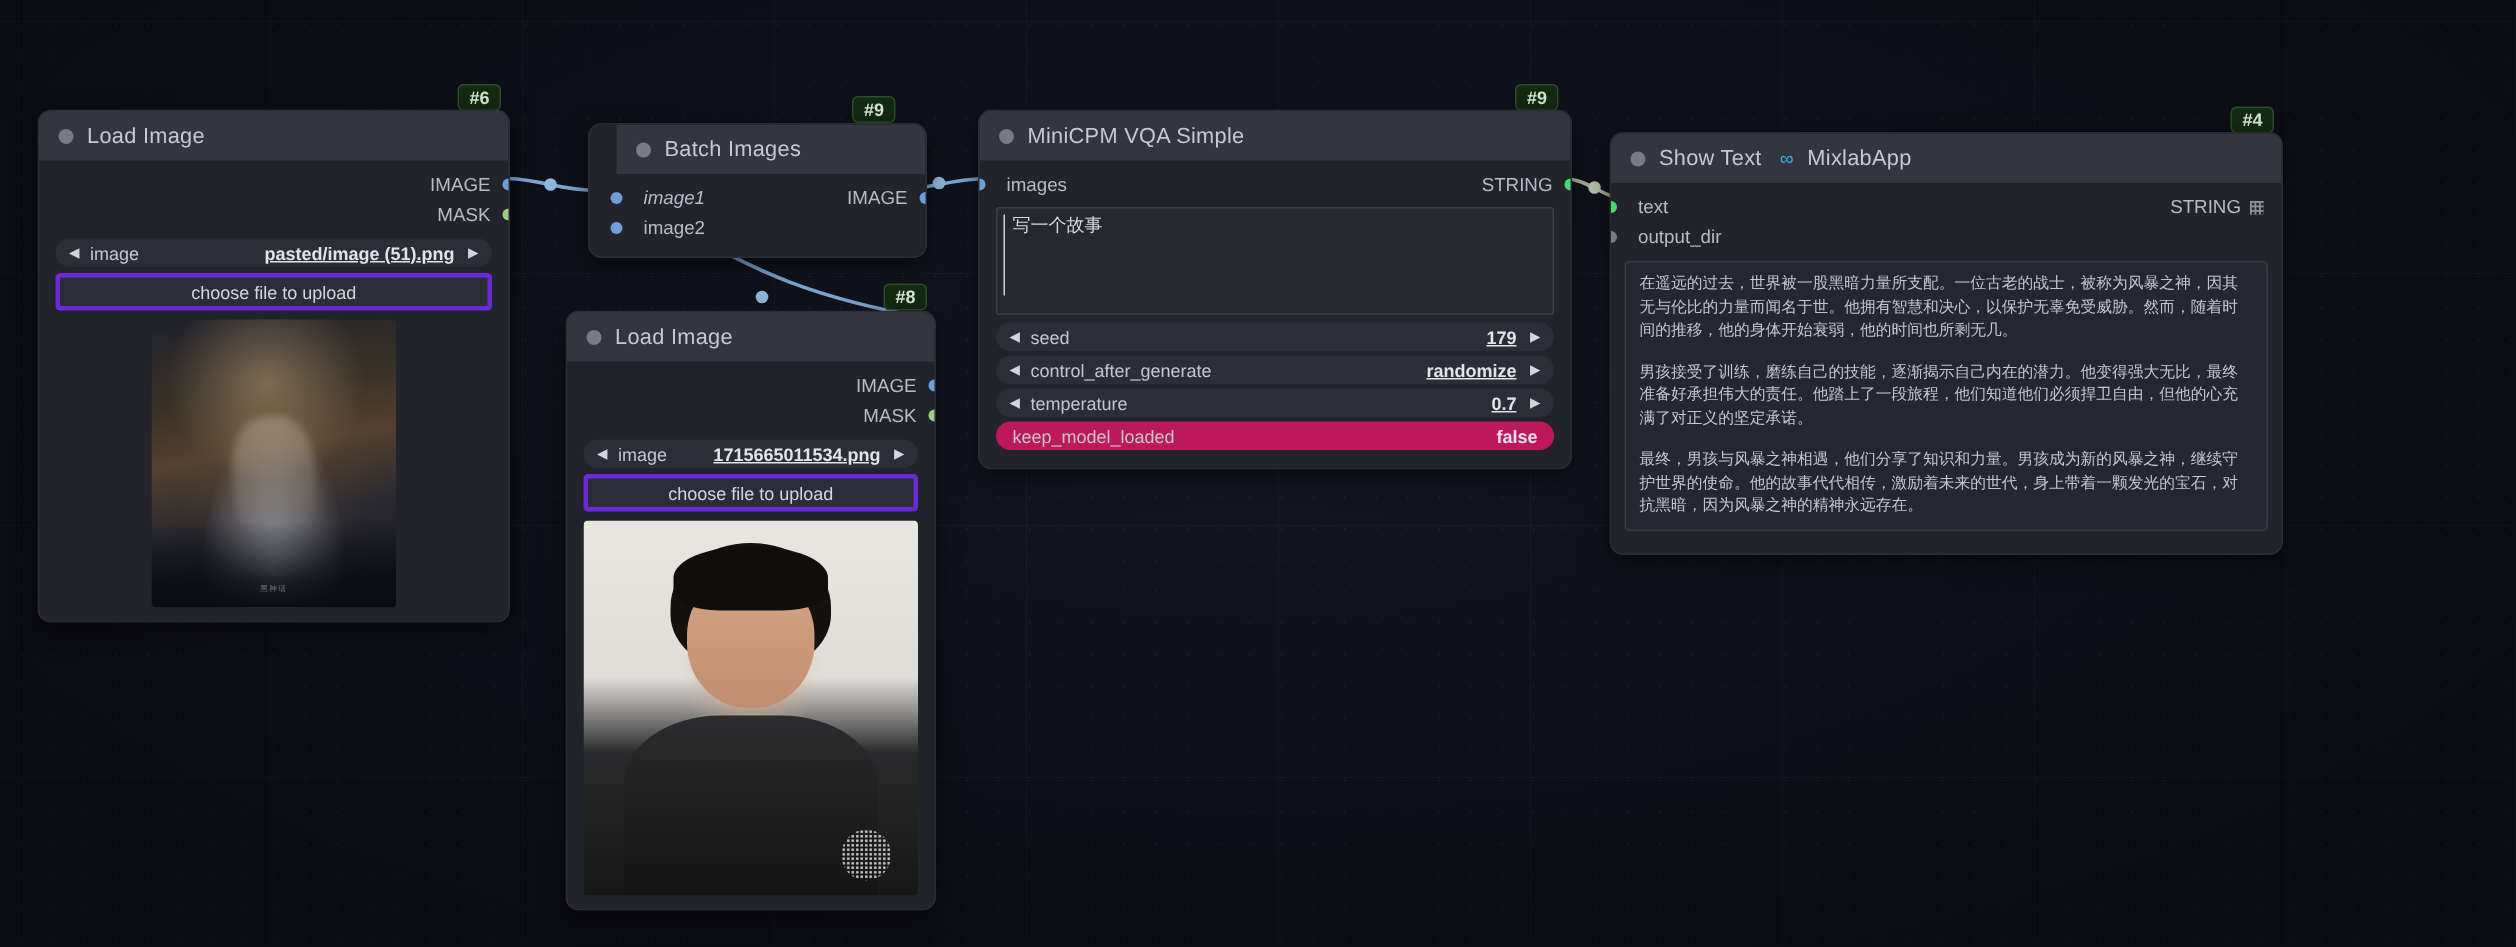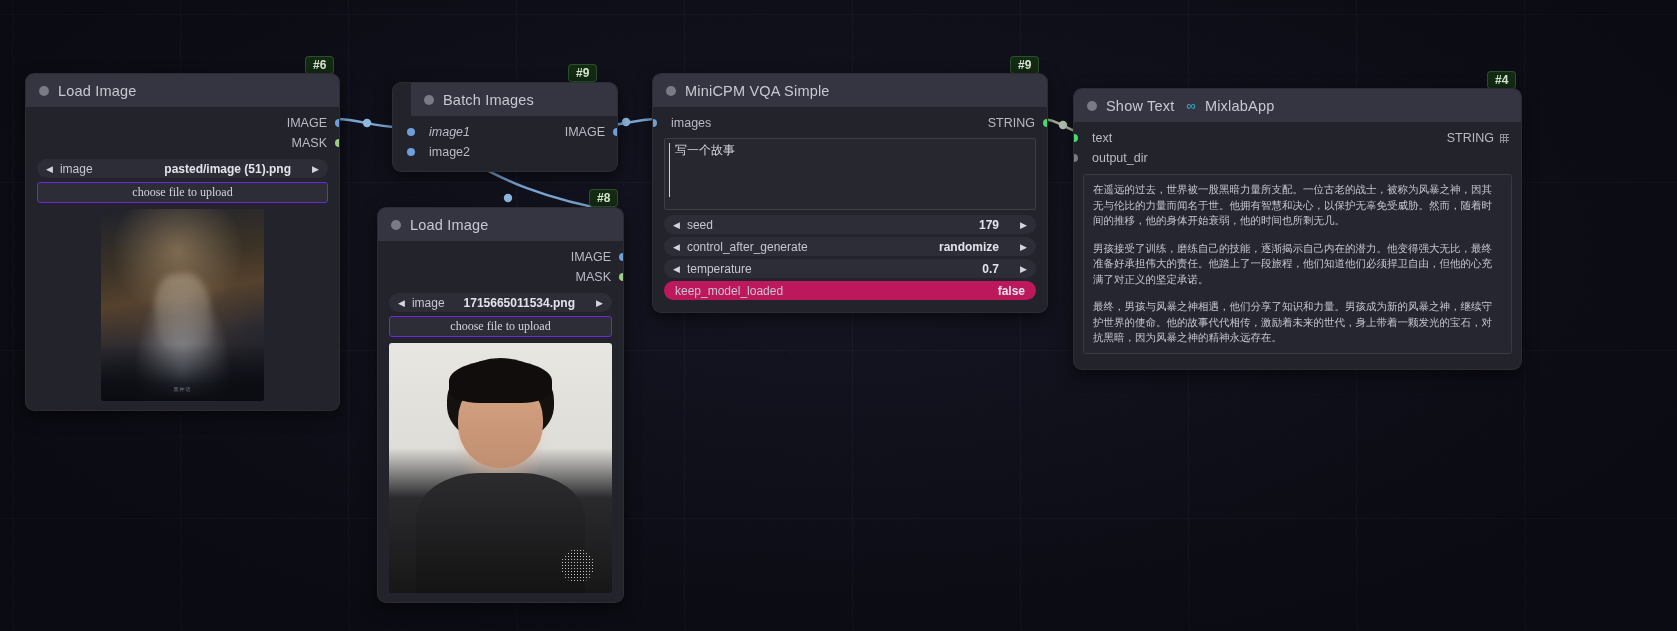--- a/index.html
+++ b/index.html
@@ -65,26 +65,26 @@
 
   
   .widget{
     margin:3px 11px;height:19px;border-radius:10px;background:#2d2d38;
     display:flex;align-items:center;padding:0 9px;
     font-size:12px;color:#c5c6cf;position:relative;
   }
   .widget .arrow{font-size:9px;color:#d3d4dc;}
   .widget .wname{margin-left:7px;}
   .widget .wval{margin-left:auto;color:#e3e4ea;font-weight:bold;font-size:12px;}
-  .widget.r-arrow .wval{margin-right:28px;}
+  .widget.r-arrow .wval{margin-right:16px;text-decoration:underline;}
   .widget .arrow-r{position:absolute;right:9px;font-size:9px;color:#d3d4dc;}
   .btn{
     margin:4px 11px 0;height:19px;border-radius:3px;background:#2d2d38;
-    border:1px solid #6d28d9;display:flex;align-items:center;justify-content:center;
-    font-size:12px;color:#d4d5de;font-family:Liberation Serif, serif;
+    border:3px solid #6d28d9;display:flex;align-items:center;justify-content:center;
+    font-size:12px;color:#d4d5de;
   }
   .widget-flat{
     margin:3px 11px;height:19px;border-radius:10px;background:#be185d;
     display:flex;align-items:center;padding:0 11px;
     font-size:12px;color:#c5c6cf;
   }
   .widget-flat .wval{margin-left:auto;color:#e3e4ea;font-weight:bold;}
 
   
   .badge{

